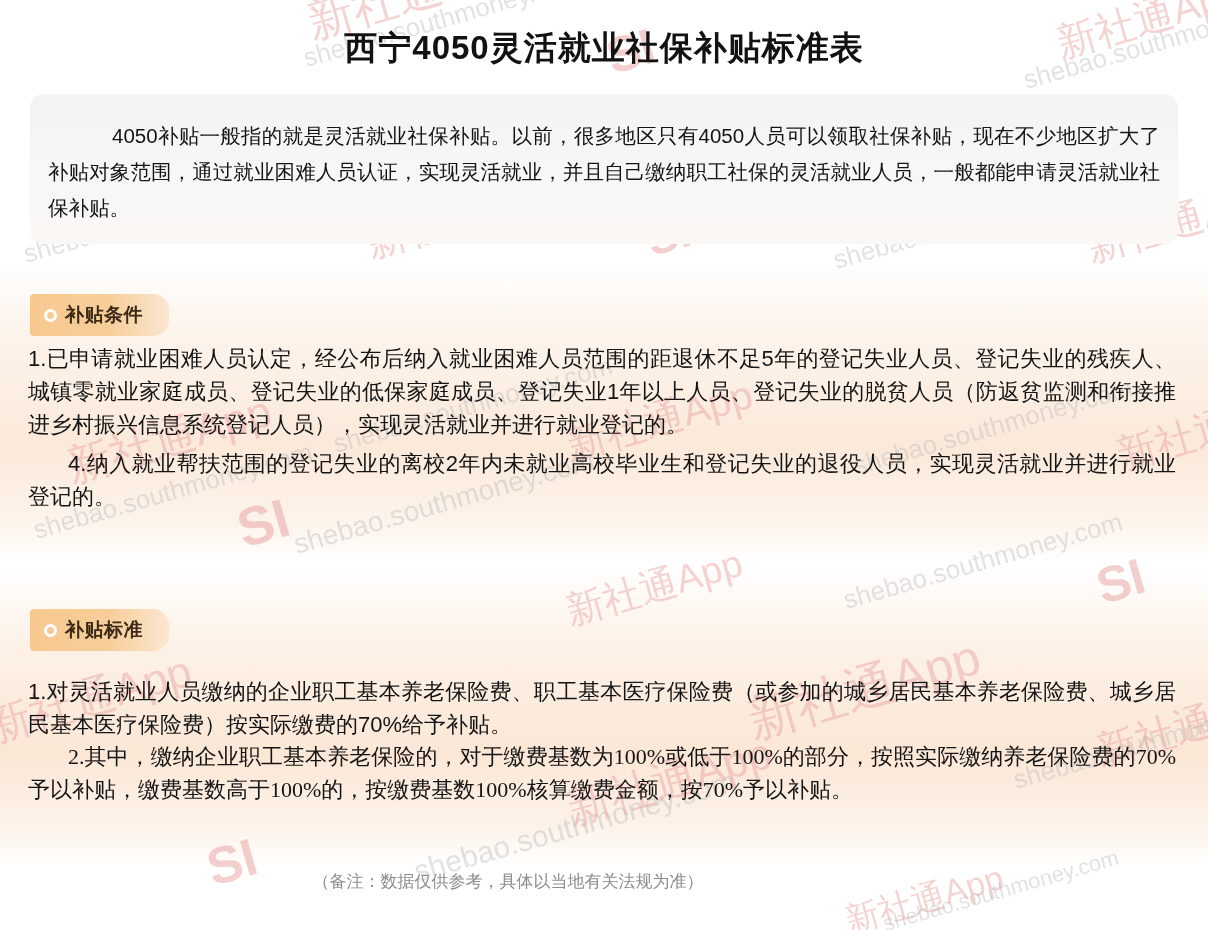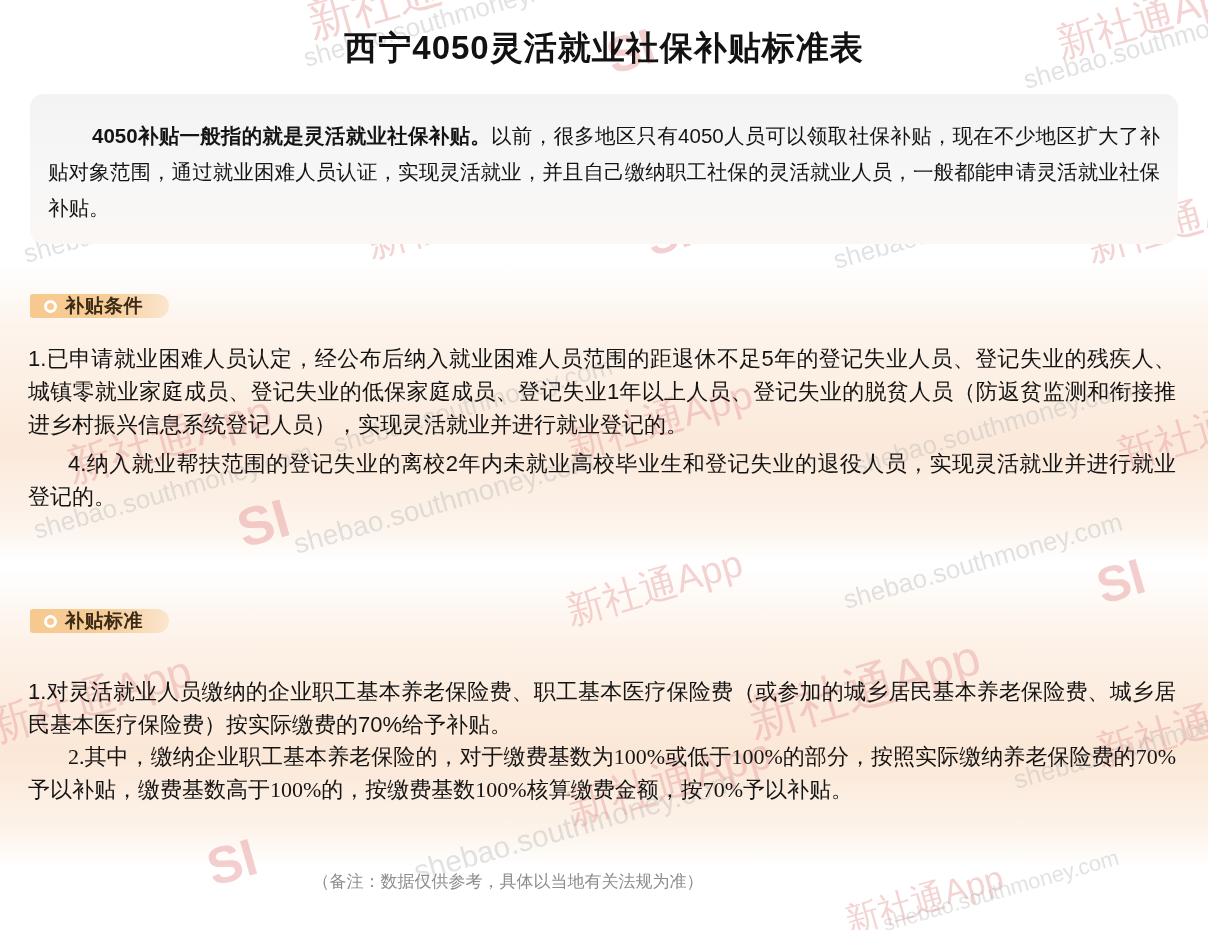--- a/index.html
+++ b/index.html
@@ -75,21 +75,22 @@
     left: 48px;
     width: 1112px;
     font-size: 20.5px;
     line-height: 36px;
     text-indent: 0;
     color: #141414;
     z-index: 10;
     text-align: justify;
   }
   .intro-text .lead {
-    font-weight: bold;
+    font-weight: normal;
+    margin-left: 20px;
   }
   .intro-text .indent {
     display: inline-block;
     width: 44px;
   }
 
   
   .band {
     position: absolute;
     left: 0;
@@ -103,21 +104,21 @@
   }
   .band-b {
     top: 566px;
     height: 300px;
     background: linear-gradient(180deg, #ffffff 0%, #fdf2e8 25%, #fbe7d6 62%, #fdf3ea 88%, #ffffff 100%);
   }
 
   
   .sec-head {
     position: absolute;
-    height: 24px;
+    height: 42px;
     padding: 0 26px 0 14px;
     display: flex;
     align-items: center;
     gap: 8px;
     border-radius: 4px 16px 16px 4px;
     background: linear-gradient(90deg, #f7c98f 0%, #f6cd98 55%, #fbe6cf 100%);
     z-index: 10;
   }
   .sec-head .ring {
     width: 13px;

